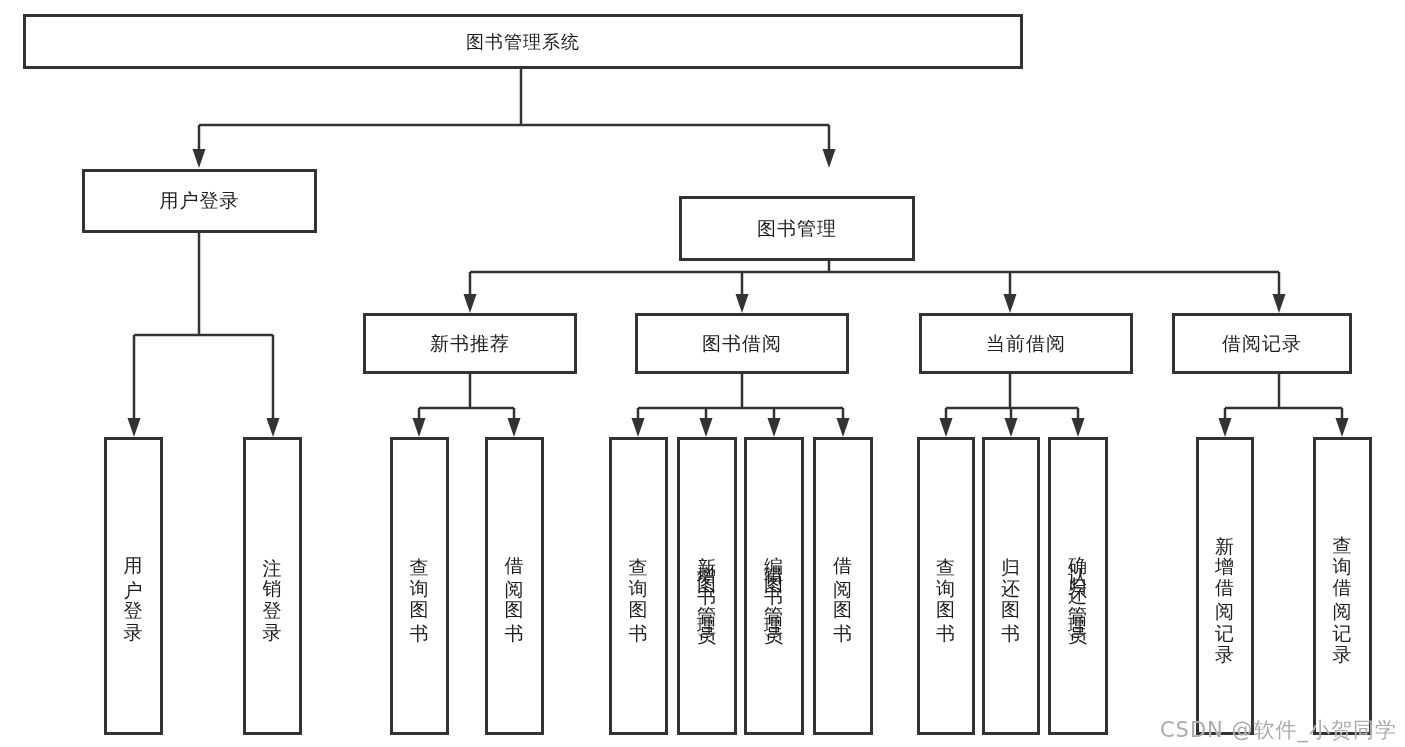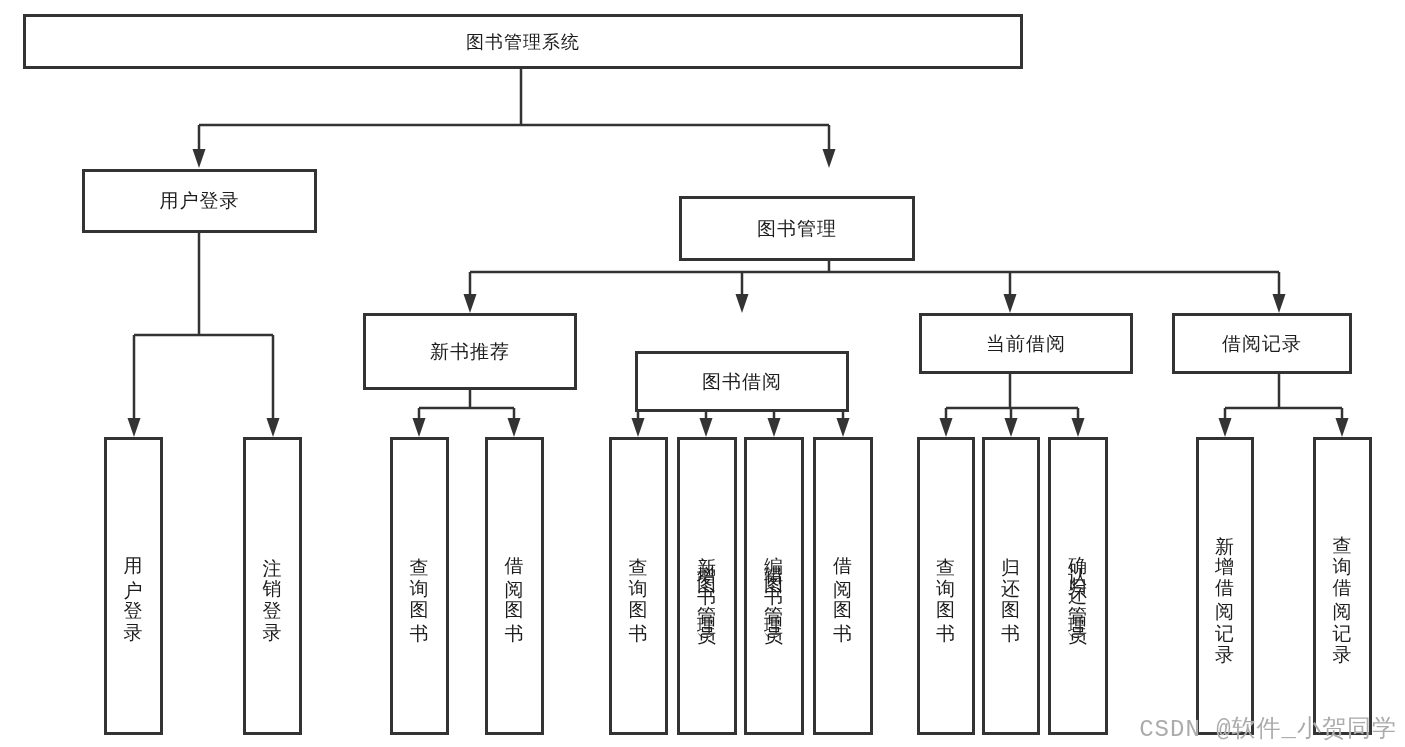--- a/index.html
+++ b/index.html
@@ -52,26 +52,25 @@
     writing-mode: vertical-rl;
     text-orientation: mixed;
     font-size: 19px;
     line-height: 1;
     white-space: nowrap;
   }
   .watermark {
     position: absolute;
     right: 8px;
     bottom: 3px;
-    font-size: 24px;
+    font-size: 21px;
     color: var(--watermark);
     letter-spacing: 1px;
     z-index: 5;
     text-shadow: 0 0 1px rgba(255,255,255,0.6);
-    font-family: Liberation Mono, monospace;
   }
 </style>
 </head>
 <body>
 
 <div class="stage">
 
   <svg class="wires" viewBox="0 0 1405 747" xmlns="http://www.w3.org/2000/svg">
     <path fill="none" stroke="currentColor" stroke-width="2.5" d="M521 69 V125 M199 125 H829 M199 125 V151 M829 125 V151
              M199 233 V335 M134 335 H273 M134 335 V420 M273 335 V420
@@ -107,24 +106,24 @@
     <span>图书管理系统</span>
   </div>
 
   <div class="node" style="left:82px; top:169px; width:235px; height:64px;">
     <span>用户登录</span>
   </div>
   <div class="node" style="left:679px; top:168px; width:236px; height:65px;margin-top:28px;">
     <span>图书管理</span>
   </div>
 
-  <div class="node" style="left:363px; top:313px; width:214px; height:77px;">
+  <div class="node" style="left:363px; top:313px; width:214px; height:61px;">
     <span>新书推荐</span>
   </div>
-  <div class="node" style="left:635px; top:313px; width:214px; height:61px;margin-top:38px;">
+  <div class="node" style="left:635px; top:313px; width:214px; height:61px;">
     <span>图书借阅</span>
   </div>
   <div class="node" style="left:903px; top:313px; width:214px; height:61px;margin-left:16px;">
     <span>当前借阅</span>
   </div>
   <div class="node" style="left:1172px; top:313px; width:180px; height:61px;">
     <span>借阅记录</span>
   </div>
 
   <div class="vnode" style="left:104px; top:437px; width:59px; height:298px;">

